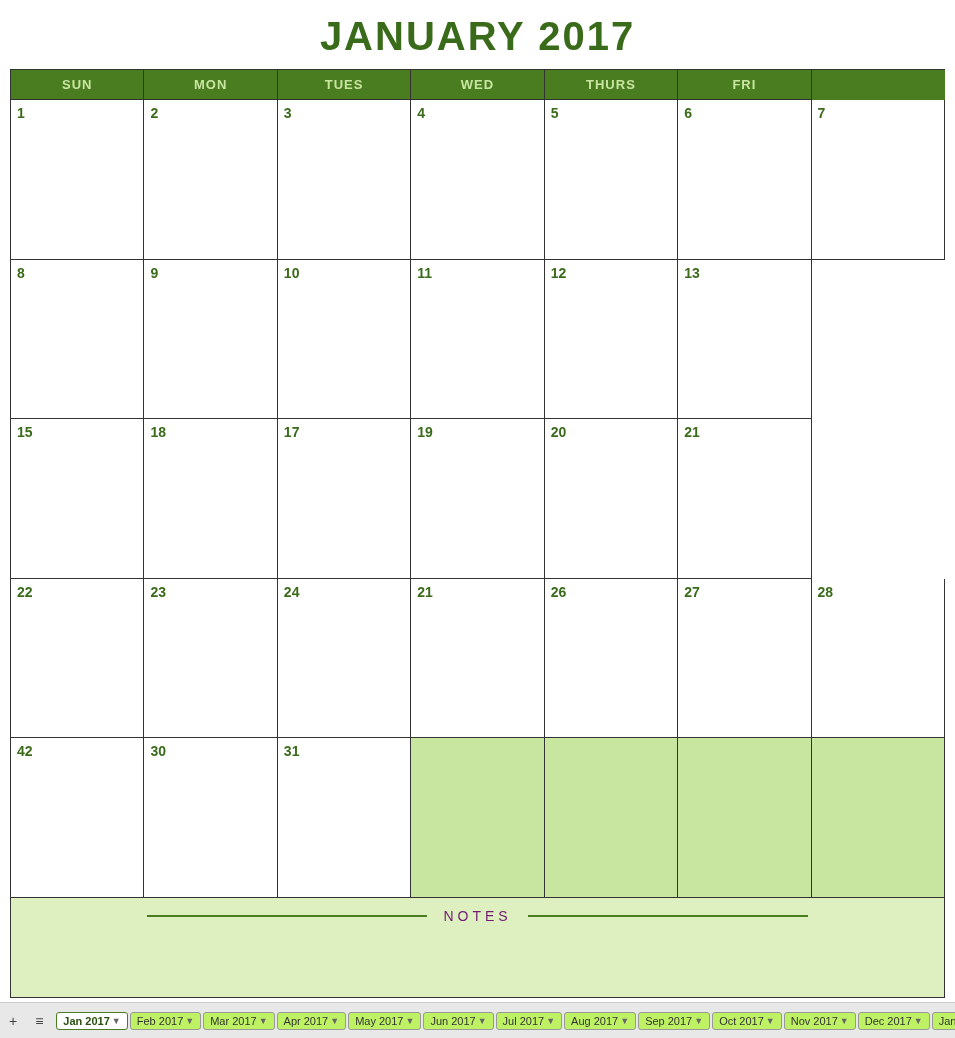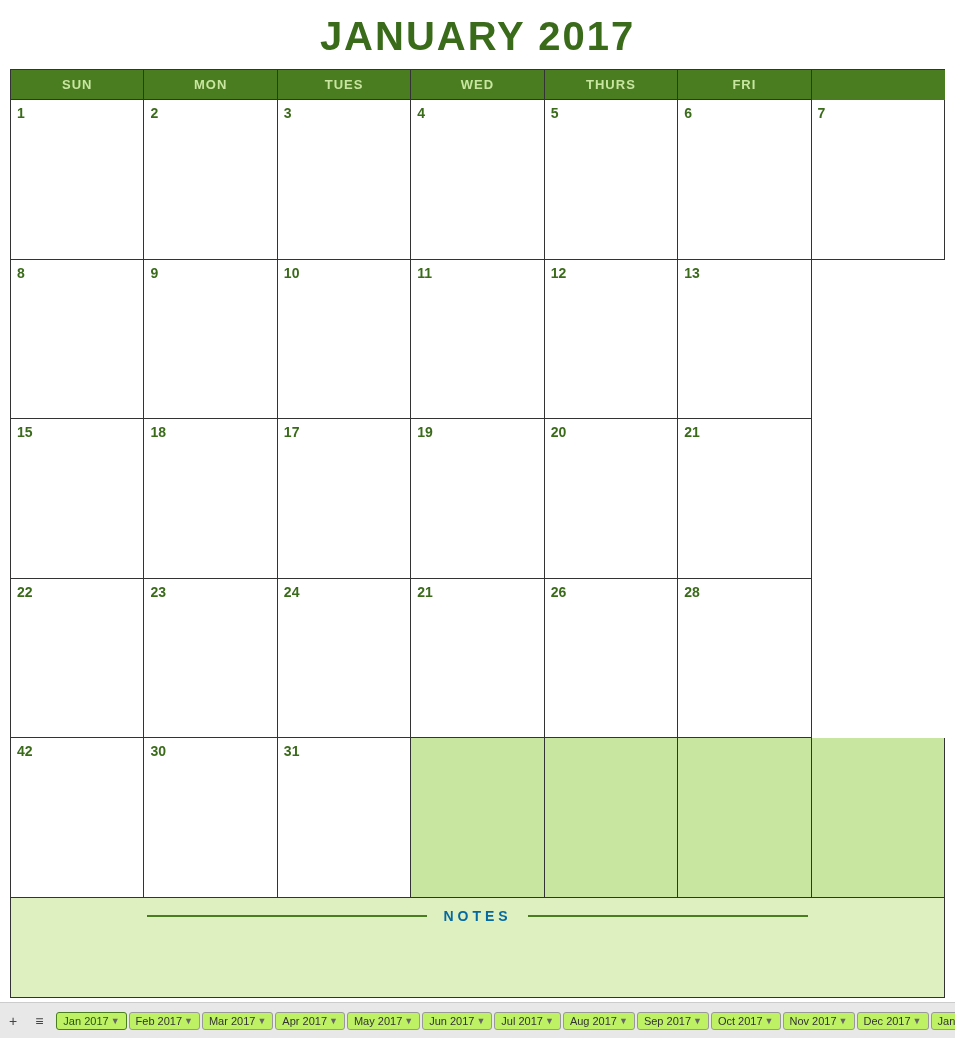--- a/index.html
+++ b/index.html
@@ -109,23 +109,23 @@
     }
 
     .notes-line {
       flex: 1;
       height: 2px;
       background: #4a7c20;
       max-width: 280px;
     }
 
     .notes-label {
-      color: #0369a1;
+      color: #701a75;
       font-size: 14px;
-      font-weight: bold;
+      font-weight: normal;
       letter-spacing: 4px;
       margin: 0 16px;
     }
 
     #bottom-tabs {
       background: #e8e8e8;
       border-top: 1px solid #ccc;
       display: flex;
       align-items: center;
       height: 36px;
@@ -142,24 +142,24 @@
       font-size: 11px;
       color: #333;
       cursor: pointer;
       display: flex;
       align-items: center;
       gap: 2px;
       white-space: nowrap;
     }
 
     .tab-btn.active {
-      background: #bef264;
+      background: #ffffff;
       border-color: #4a7c20;
       color: #2a5010;
-      font-weight: normal;
+      font-weight: bold;
     }
 
     .tab-btn .chevron {
       font-size: 9px;
       color: #666;
     }
 
     .toolbar-icon {
       background: none;
       border: none;
@@ -217,20 +217,21 @@
           <div class="day-cell"><span class="day-number">19</span></div>
           <div class="day-cell"><span class="day-number">20</span></div>
           <div class="day-cell"><span class="day-number">21</span></div>
         </div>
         <div class="week-row">
           <div class="day-cell"><span class="day-number">22</span></div>
           <div class="day-cell"><span class="day-number">23</span></div>
           <div class="day-cell"><span class="day-number">24</span></div>
           <div class="day-cell"><span class="day-number">21</span></div>
           <div class="day-cell"><span class="day-number">26</span></div>
+          <div class="day-cell"><span class="day-number">27</span></div>
           <div class="day-cell"><span class="day-number">28</span></div>
         </div>
         <div class="week-row">
           <div class="day-cell"><span class="day-number">42</span></div>
           <div class="day-cell"><span class="day-number">30</span></div>
           <div class="day-cell"><span class="day-number">31</span></div>
           <div class="day-cell empty-next"></div>
           <div class="day-cell empty-next"></div>
           <div class="day-cell empty-next"></div>
           <div class="day-cell empty-next"></div>

